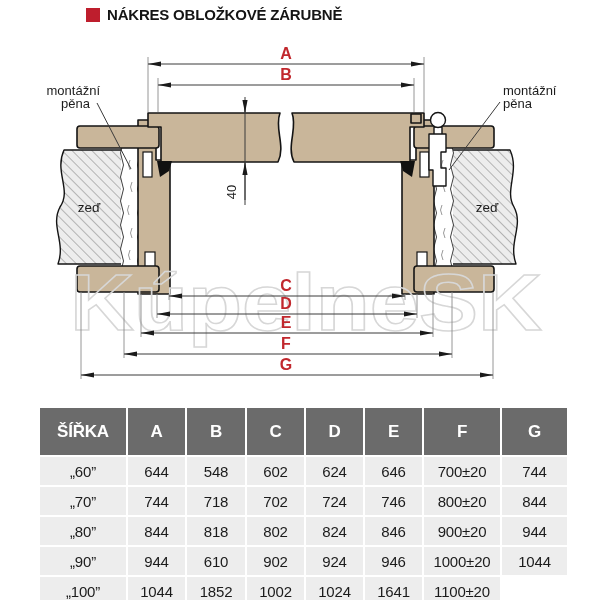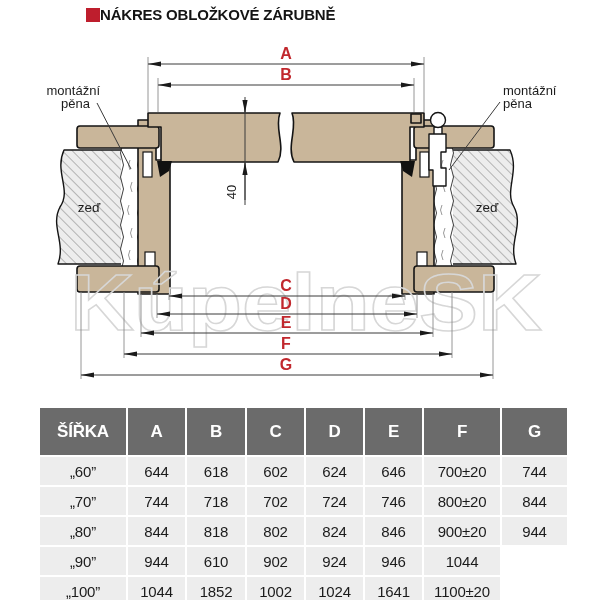--- a/index.html
+++ b/index.html
@@ -2,21 +2,21 @@
 <html><head>
 <meta charset="utf-8">
 <style>
   html,body{margin:0;padding:0;}
   body{
     width:600px;height:600px;position:relative;background:#ffffff;
     font-family:"Liberation Sans", sans-serif;overflow:hidden;
   }
   
   .title-bar{
-    position:absolute;left:86px;top:6px;display:flex;align-items:center;
+    position:absolute;left:86px;top:6px;display:flex;align-items:center;gap:7px;
   }
   .title-bullet{width:14px;height:14px;background:#be1e2d;}
   .title-text{
     font-size:15px;font-weight:800;color:#141414;letter-spacing:-0.2px;
     white-space:nowrap;
   }
   
   svg{position:absolute;left:0;top:0;}
   .wood{fill:#c9b69a;stroke:#141414;stroke-width:1.6;stroke-linejoin:round;}
   .white-part{fill:#ffffff;stroke:#141414;stroke-width:1.4;stroke-linejoin:round;}
@@ -171,21 +171,21 @@
     <div class="tcell">C</div>
     <div class="tcell">D</div>
     <div class="tcell">E</div>
     <div class="tcell">F</div>
     <div class="tcell">G</div>
   </div>
   <div id="table-body">
       <div class="trow">
         <div class="tcell">„60”</div>
         <div class="tcell">644</div>
-        <div class="tcell">618</div>
+        <div class="tcell">548</div>
         <div class="tcell">602</div>
         <div class="tcell">624</div>
         <div class="tcell">646</div>
         <div class="tcell">700±20</div>
         <div class="tcell">744</div>
       </div>
       <div class="trow">
         <div class="tcell">„70”</div>
         <div class="tcell">744</div>
         <div class="tcell">718</div>
@@ -205,20 +205,21 @@
         <div class="tcell">900±20</div>
         <div class="tcell">944</div>
       </div>
       <div class="trow">
         <div class="tcell">„90”</div>
         <div class="tcell">944</div>
         <div class="tcell">610</div>
         <div class="tcell">902</div>
         <div class="tcell">924</div>
         <div class="tcell">946</div>
+        <div class="tcell">1000±20</div>
         <div class="tcell">1044</div>
       </div>
       <div class="trow">
         <div class="tcell">„100”</div>
         <div class="tcell">1044</div>
         <div class="tcell">1852</div>
         <div class="tcell">1002</div>
         <div class="tcell">1024</div>
         <div class="tcell">1641</div>
         <div class="tcell">1100±20</div>

